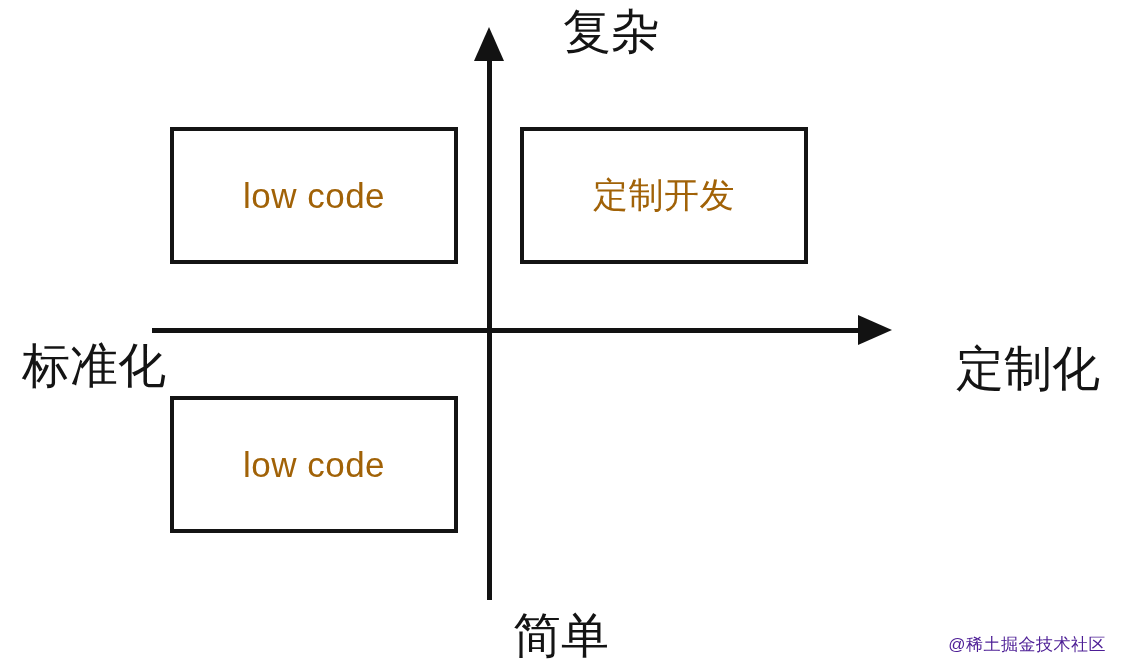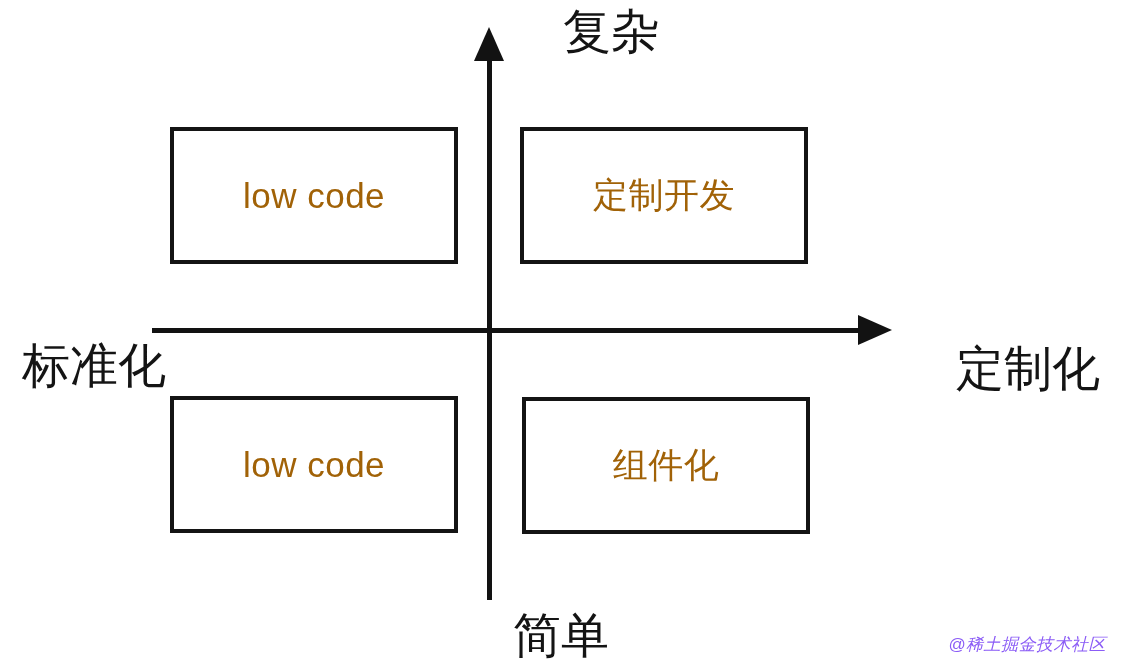--- a/index.html
+++ b/index.html
@@ -87,23 +87,22 @@
   .axis-label.top    { left: 563px; top: 8px; }
   .axis-label.bottom { left: 513px; top: 612px; }
   .axis-label.left   { left: 22px;  top: 342px; }
   .axis-label.right  { left: 912px; top: 345px; margin-left: 44px; }
   
   .watermark {
     position: absolute;
     right: 16px;
     bottom: 12px;
     font-size: 17px;
-    color: #8b5cf6;
+    color: #4c1d95;
     letter-spacing: 0.5px;
-    font-style: italic;
   }
 </style>
 </head>
 <body>
 
 <div class="stage">
 
   <div class="v-line"></div>
   <div class="arrow-up"></div>
   <div class="h-line"></div>
@@ -116,19 +115,16 @@
 
   <div class="qbox tl">
     <span>low code</span>
   </div>
   <div class="qbox tr">
     <span>定制开发</span>
   </div>
   <div class="qbox bl">
     <span>low code</span>
   </div>
-  <div class="qbox br">
-    <span>组件化</span>
-  </div>
 
   <div class="watermark">@稀土掘金技术社区</div>
 
 </div>
 
 </body></html>

